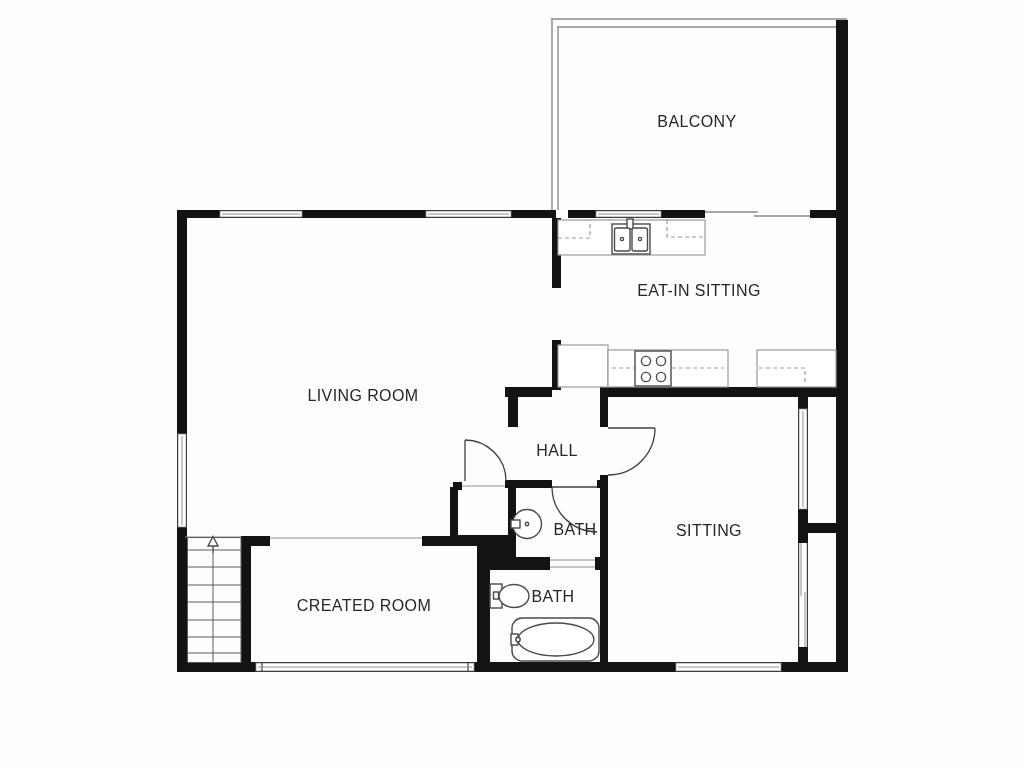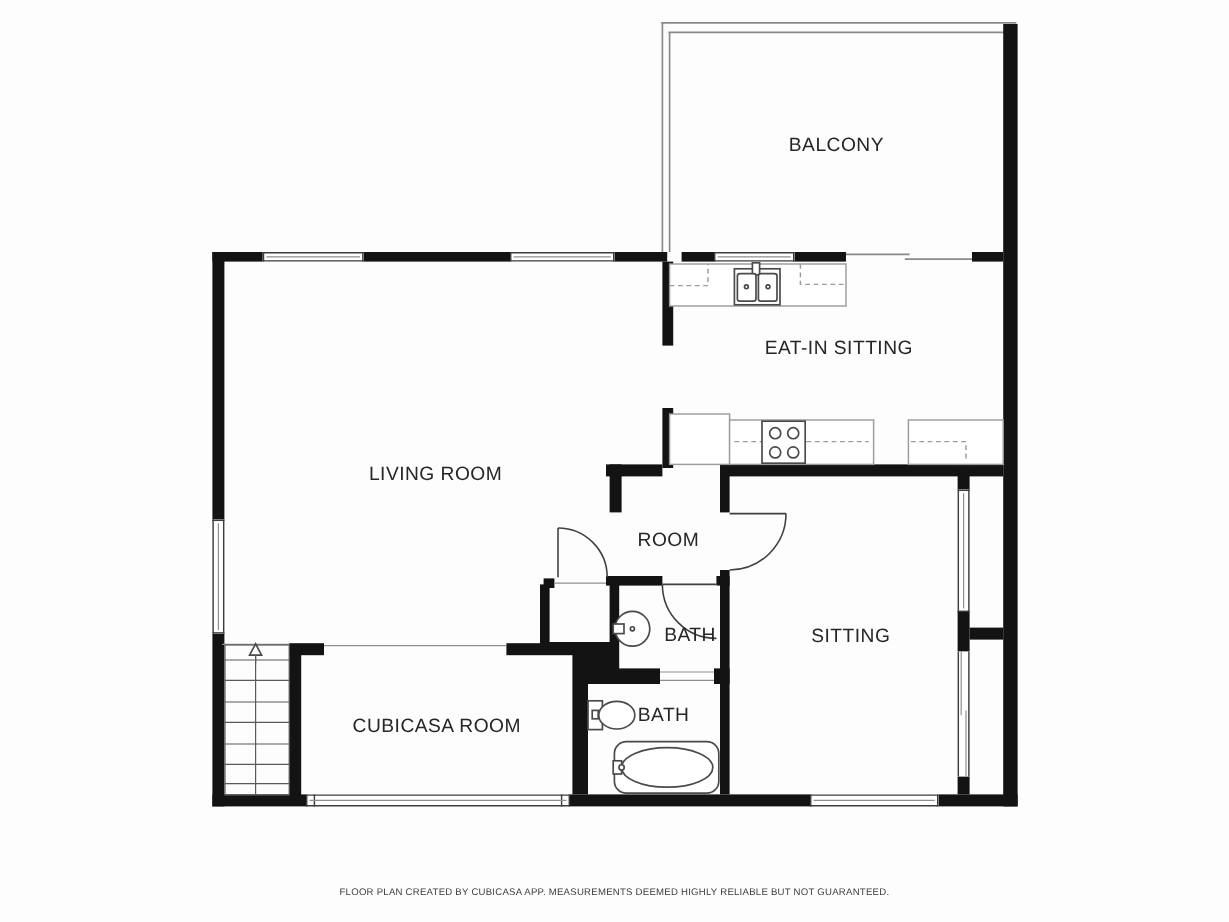--- a/index.html
+++ b/index.html
@@ -265,21 +265,20 @@
         <ellipse class="fixture" cx="556" cy="639.5" rx="38" ry="16.5"></ellipse>
         <rect class="fixture" x="511" y="634" width="7" height="11"></rect>
         <circle class="fixture" cx="518" cy="639.5" r="2.2"></circle>
       </g>
     </g>
   </svg>
 
   <div class="room-label" style="left:697px;top:122px;">BALCONY</div>
   <div class="room-label" style="left:699px;top:291px;">EAT-IN SITTING</div>
   <div class="room-label" style="left:363px;top:396px;">LIVING ROOM</div>
-  <div class="room-label" style="left:557px;top:451px;">ROOM</div>
+  <div class="room-label" style="left:557px;top:451px;">HALL</div>
   <div class="room-label" style="left:575px;top:530px;">BATH</div>
   <div class="room-label" style="left:709px;top:531px;">SITTING</div>
   <div class="room-label" style="left:553px;top:597px;">BATH</div>
-  <div class="room-label" style="left:364px;top:606px;">CUBICASA ROOM</div>
-
-  <div class="footer-note">FLOOR PLAN CREATED BY CUBICASA APP. MEASUREMENTS DEEMED HIGHLY RELIABLE BUT NOT GUARANTEED.</div>
+  <div class="room-label" style="left:364px;top:606px;">CREATED ROOM</div>
+
 
 </div>
 
 </body></html>

